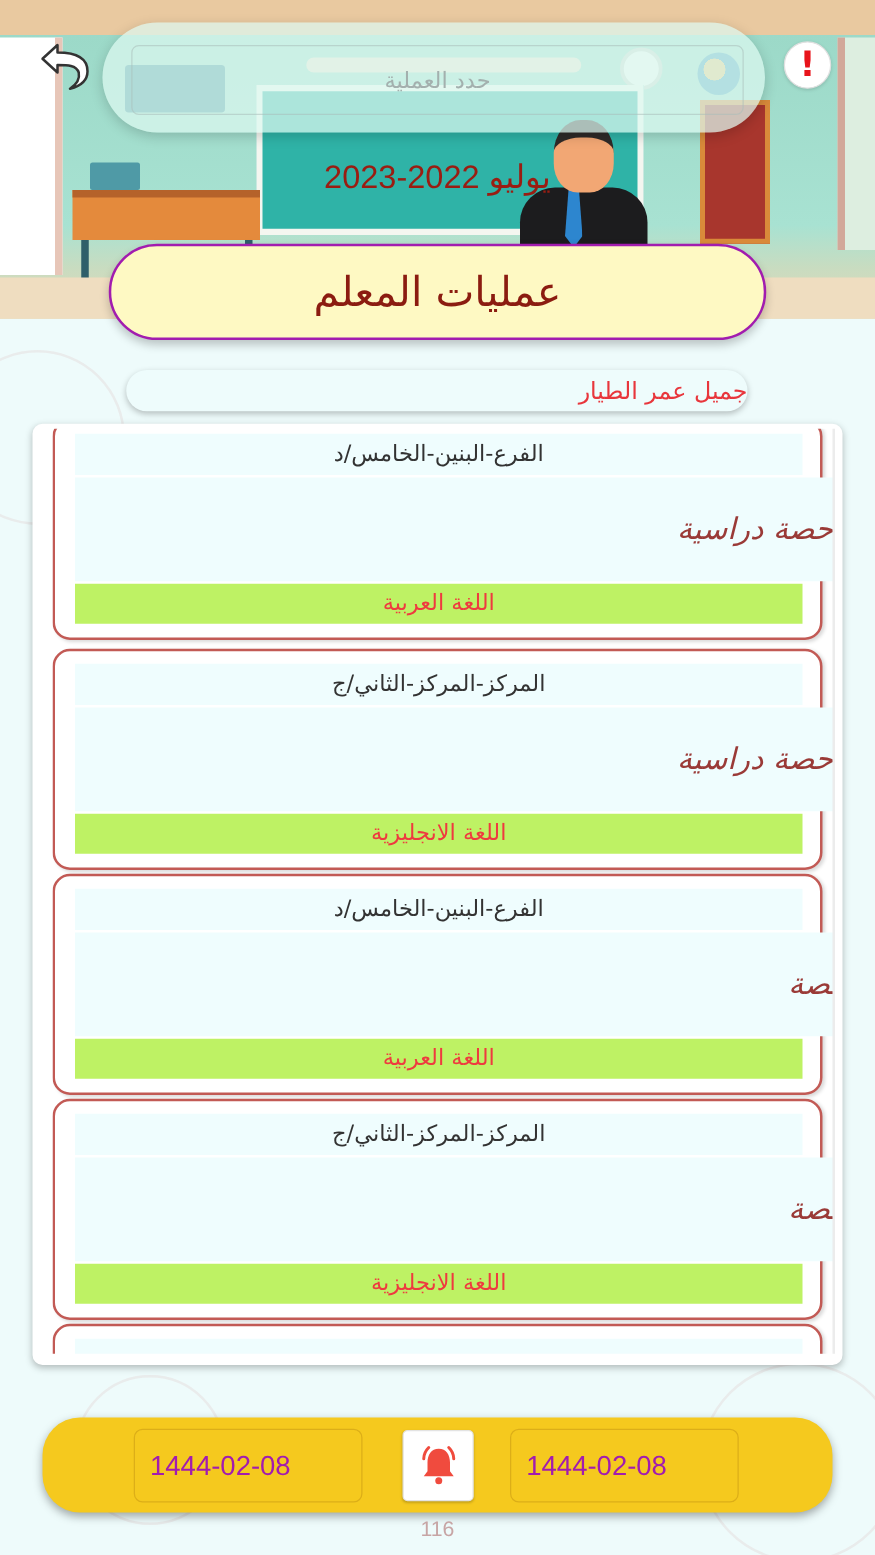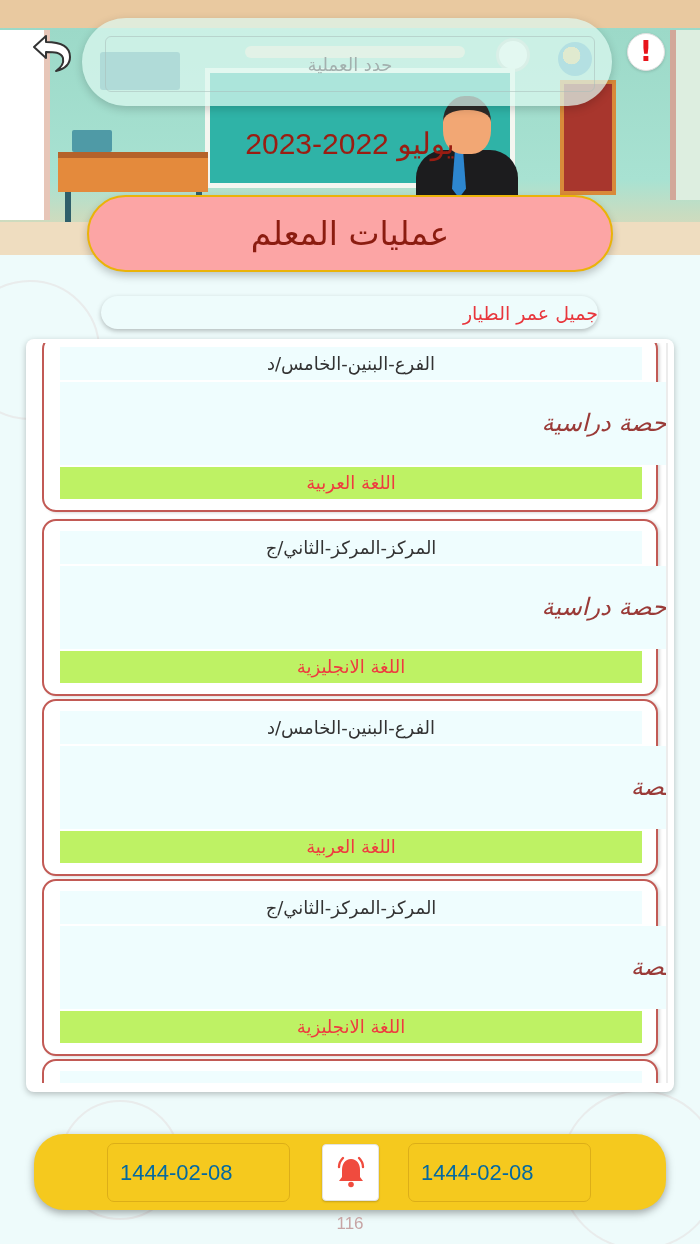--- a/index.html
+++ b/index.html
@@ -97,28 +97,28 @@
     }
     .alert-button {
       position: absolute; left: 627px; top: 33px; width: 38px; height: 38px;
       border-radius: 50%; background: #ffffff; border: 1px solid #e0e0e0;
       display: flex; align-items: center; justify-content: center; cursor: pointer;
       box-shadow: 0 1px 3px rgba(0,0,0,0.15);
     }
     .alert-button span { color: #e8141b; font-size: 28px; font-weight: bold; line-height: 1; font-family: "DejaVu Sans", sans-serif; }
     .period-label {
       position: absolute; left: 0; width: 700px; top: 126px; text-align: center;
-      font-family: "Liberation Sans", sans-serif; font-size: 30px; color: #9a1d12;
+      font-family: "Liberation Sans", sans-serif; font-size: 26px; color: #9a1d12;
       direction: rtl;
     }
     
     .title-pill {
       position: absolute; left: 87px; top: 195px; width: 526px; height: 77px;
-      border-radius: 39px; background: #fca5a5;
-      border: 2px solid #eab308;
+      border-radius: 39px; background: #fef9c3;
+      border: 2px solid #a21caf;
       box-shadow: 0 4px 8px rgba(0,0,0,0.22);
       display: flex; align-items: center; justify-content: center;
     }
     .title-pill span { font-size: 33px; color: #8b1c10; direction: rtl; }
     
     .name-pill {
       position: absolute; left: 101px; top: 296px; width: 497px; height: 33px;
       border-radius: 17px; background: #eefcfc;
       box-shadow: 0 2px 5px rgba(0,0,0,0.25);
       display: flex; align-items: center; justify-content: flex-end;
@@ -165,21 +165,21 @@
     }
     
     .date-bar {
       position: absolute; left: 34px; top: 1134px; width: 632px; height: 76px;
       border-radius: 30px; background: #f5c91e;
       box-shadow: 0 3px 8px rgba(0,0,0,0.35);
     }
     .date-field {
       position: absolute; top: 9px; width: 183px; height: 59px;
       border: 1px solid #dcae18; border-radius: 7px; background: transparent;
-      font-family: "Liberation Sans", sans-serif; font-size: 22px; color: #0369a1;
+      font-family: "Liberation Sans", sans-serif; font-size: 22px; color: #a21caf;
       padding-left: 12px; outline: none;
     }
     .date-from { left: 73px; }
     .date-to { left: 374px; }
     .bell-button {
       position: absolute; left: 288px; top: 10px; width: 57px; height: 57px;
       background: #ffffff; border-radius: 4px; border: 1px solid #e3e3e3;
       box-shadow: 0 1px 2px rgba(0,0,0,0.2);
       display: flex; align-items: center; justify-content: center; cursor: pointer;
     }

